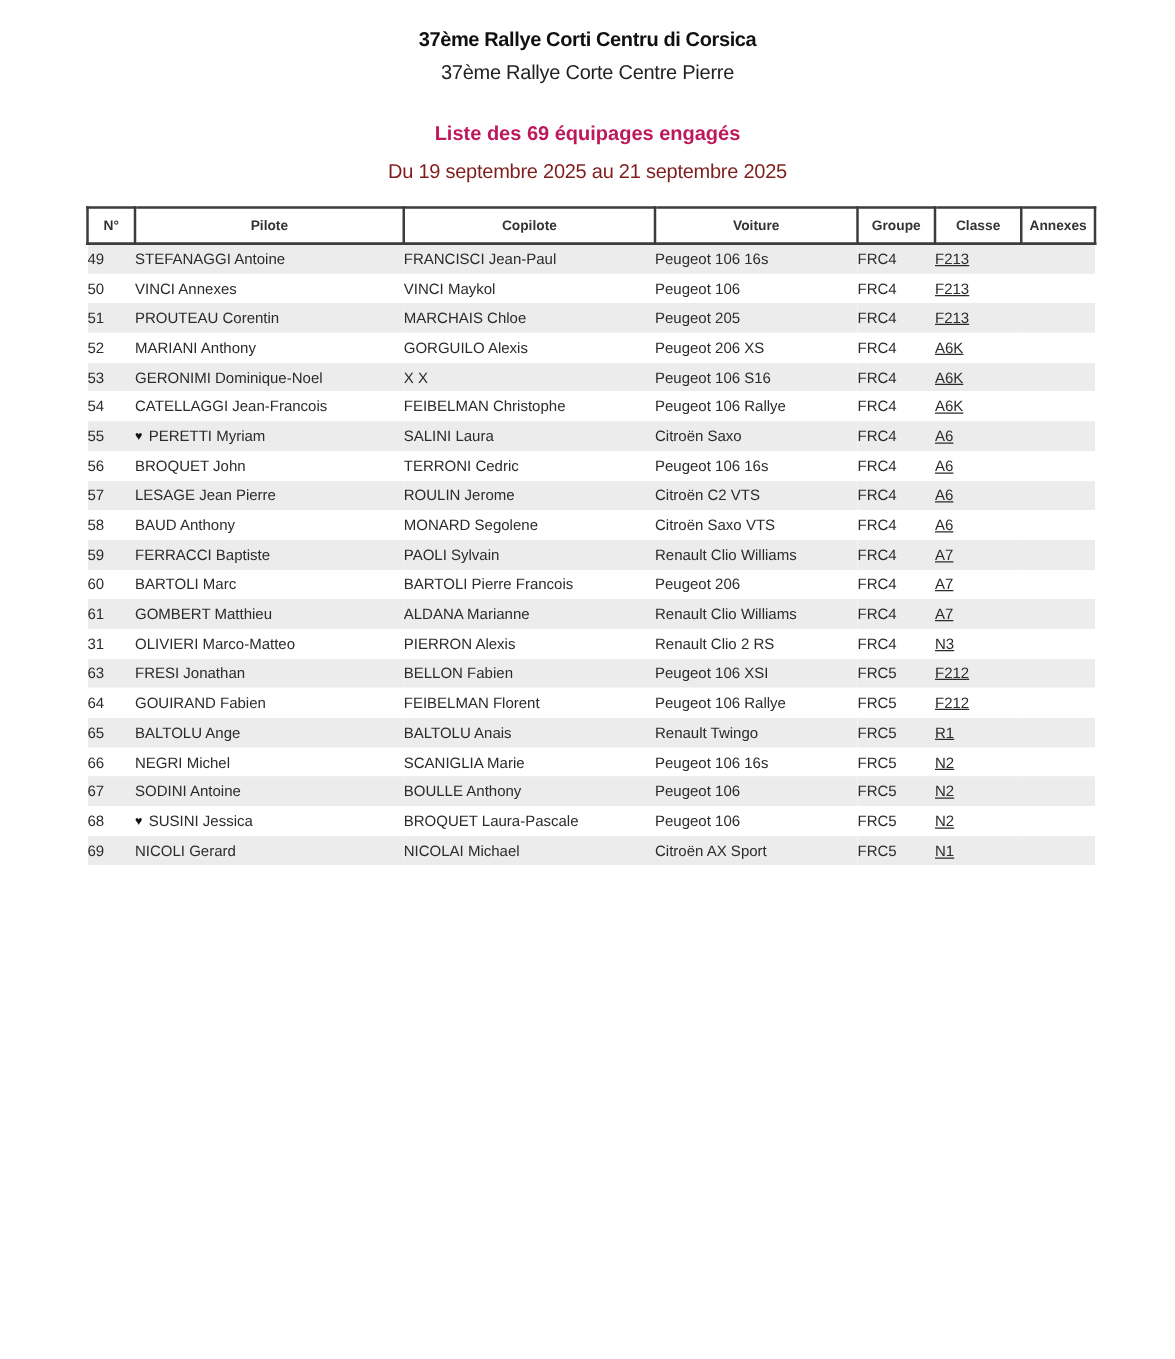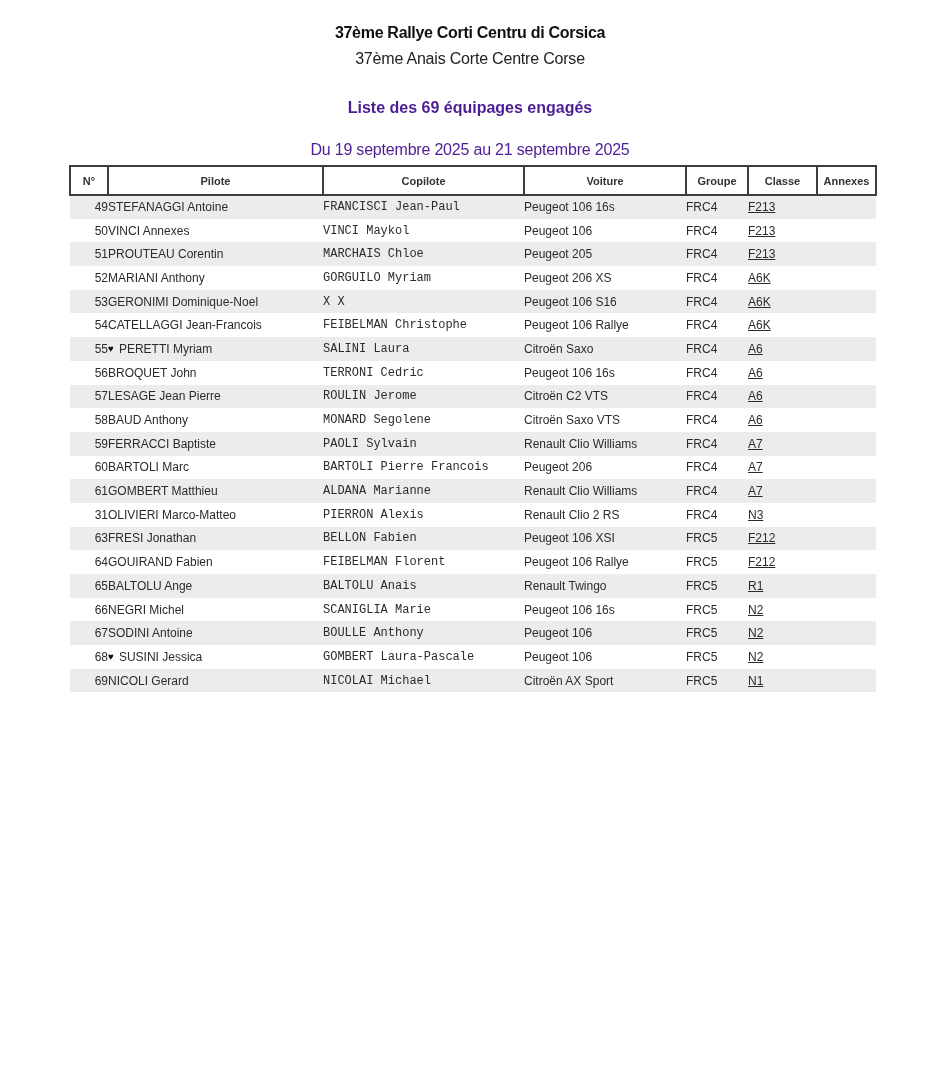--- a/index.html
+++ b/index.html
@@ -21,25 +21,25 @@
   .doc-title{
     margin-top:24px;
     font-size:16px;font-weight:bold;letter-spacing:-0.3px;color:#101010;
   }
   .doc-subtitle{
     margin-top:8px;
     font-size:16px;letter-spacing:-0.2px;color:#222;
   }
   .doc-list-title{
     margin-top:31px;
-    font-size:16px;font-weight:bold;color:#4c1d95;
+    font-size:16px;font-weight:bold;color:#be185d;
   }
   .doc-date-range{
-    margin-top:24px;
-    font-size:16px;letter-spacing:-0.2px;color:#4c1d95;
+    margin-top:12px;
+    font-size:16px;letter-spacing:-0.2px;color:#7f1d1d;
   }
   table.entries{
     position:absolute;left:69px;top:165px;
     width:806px;
     border-collapse:collapse;table-layout:fixed;
   }
   table.entries th{
     border:2px solid var(--border);
     height:29px;
     font-size:11px;font-weight:bold;color:#333;
@@ -48,40 +48,40 @@
     background:#ffffff;
   }
   table.entries td{
     height:23.7px;
     font-size:12px;color:var(--text);
     vertical-align:middle;
     padding:0;
     white-space:nowrap;overflow:hidden;
   }
   tr.stripe td{background:var(--stripe);}
-  td.c-num{text-align:right;}
+  td.c-num{text-align:left;}
   td.c-pilote{padding-left:6px;}
-  td.c-copilote{padding-left:6px;font-family:Liberation Mono, monospace;}
+  td.c-copilote{padding-left:6px;}
   td.c-voiture{padding-left:6px;}
   td.c-groupe{padding-left:7px;margin-top:22px;}
   td.c-classe{padding-left:13px;text-decoration:underline;}
   .heart{
     display:inline-block;
     font-size:10px;line-height:1;
     margin-right:5px;
     color:#111;
     position:relative;top:-1px;
   }
 </style>
 </head>
 <body>
 
 <div class="doc-header">
   <div class="doc-title">37ème Rallye Corti Centru di Corsica</div>
-  <div class="doc-subtitle">37ème Anais Corte Centre Corse</div>
+  <div class="doc-subtitle">37ème Rallye Corte Centre Pierre</div>
   <div class="doc-list-title">Liste des 69 équipages engagés</div>
   <div class="doc-date-range">Du 19 septembre 2025 au 21 septembre 2025</div>
 </div>
 
 <table class="entries">
   <colgroup>
     <col style="width:38px">
       <col style="width:215px">
       <col style="width:201px">
     <col style="width:162px">
@@ -124,21 +124,21 @@
     <td class="c-pilote"><span>PROUTEAU Corentin</span></td>
     <td class="c-copilote">MARCHAIS Chloe</td>
     <td class="c-voiture">Peugeot 205</td>
     <td class="c-groupe">FRC4</td>
     <td class="c-classe">F213</td>
     <td class="c-annexes"></td>
   </tr>
       <tr>
     <td class="c-num">52</td>
     <td class="c-pilote"><span>MARIANI Anthony</span></td>
-    <td class="c-copilote">GORGUILO Myriam</td>
+    <td class="c-copilote">GORGUILO Alexis</td>
     <td class="c-voiture">Peugeot 206 XS</td>
     <td class="c-groupe">FRC4</td>
     <td class="c-classe">A6K</td>
     <td class="c-annexes"></td>
   </tr>
       <tr class="stripe">
     <td class="c-num">53</td>
     <td class="c-pilote"><span>GERONIMI Dominique-Noel</span></td>
     <td class="c-copilote">X X</td>
     <td class="c-voiture">Peugeot 106 S16</td>
@@ -268,21 +268,21 @@
     <td class="c-pilote"><span>SODINI Antoine</span></td>
     <td class="c-copilote">BOULLE Anthony</td>
     <td class="c-voiture">Peugeot 106</td>
     <td class="c-groupe">FRC5</td>
     <td class="c-classe">N2</td>
     <td class="c-annexes"></td>
   </tr>
       <tr>
     <td class="c-num">68</td>
     <td class="c-pilote"><span class="heart">♥</span><span>SUSINI Jessica</span></td>
-    <td class="c-copilote">GOMBERT Laura-Pascale</td>
+    <td class="c-copilote">BROQUET Laura-Pascale</td>
     <td class="c-voiture">Peugeot 106</td>
     <td class="c-groupe">FRC5</td>
     <td class="c-classe">N2</td>
     <td class="c-annexes"></td>
   </tr>
       <tr class="stripe">
     <td class="c-num">69</td>
     <td class="c-pilote"><span>NICOLI Gerard</span></td>
     <td class="c-copilote">NICOLAI Michael</td>
     <td class="c-voiture">Citroën AX Sport</td>

